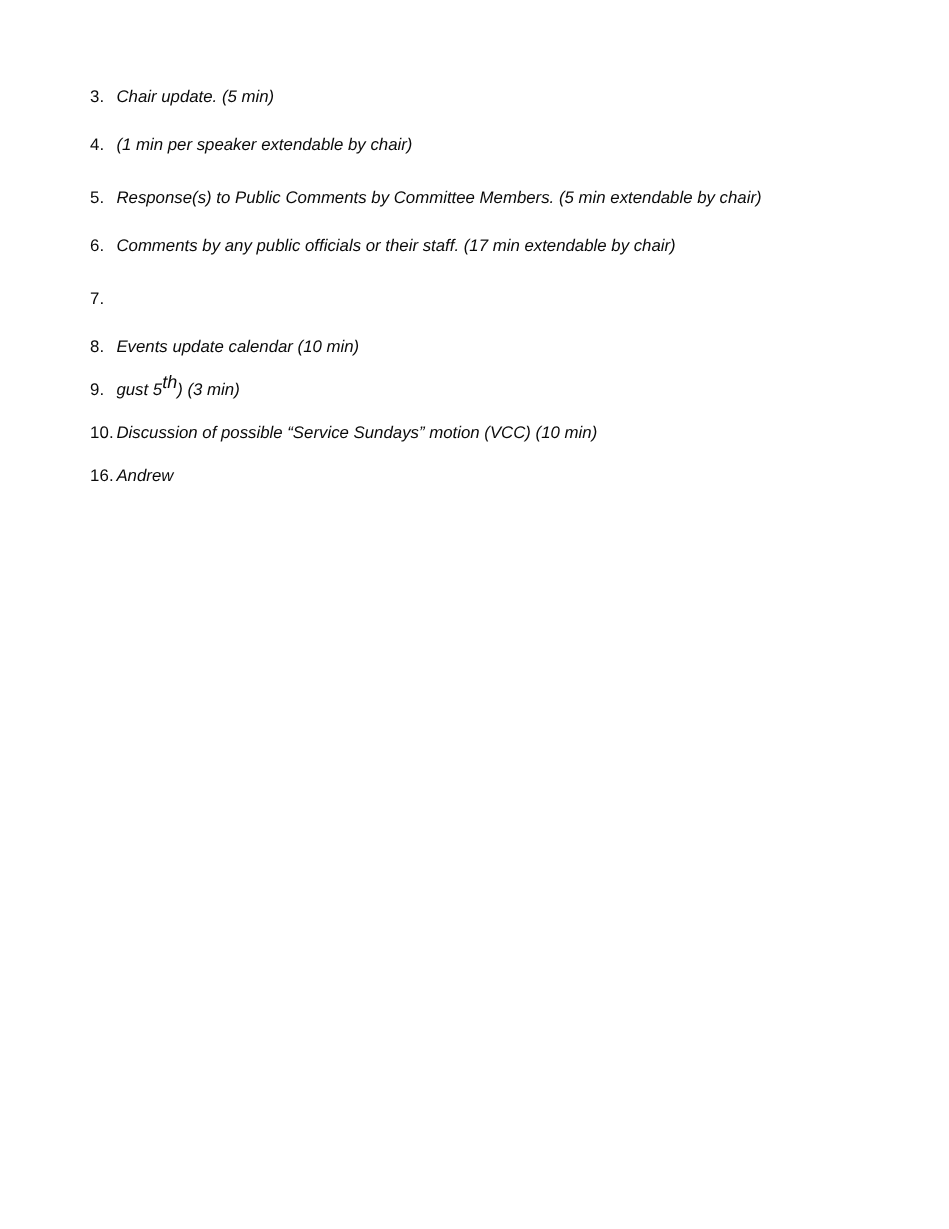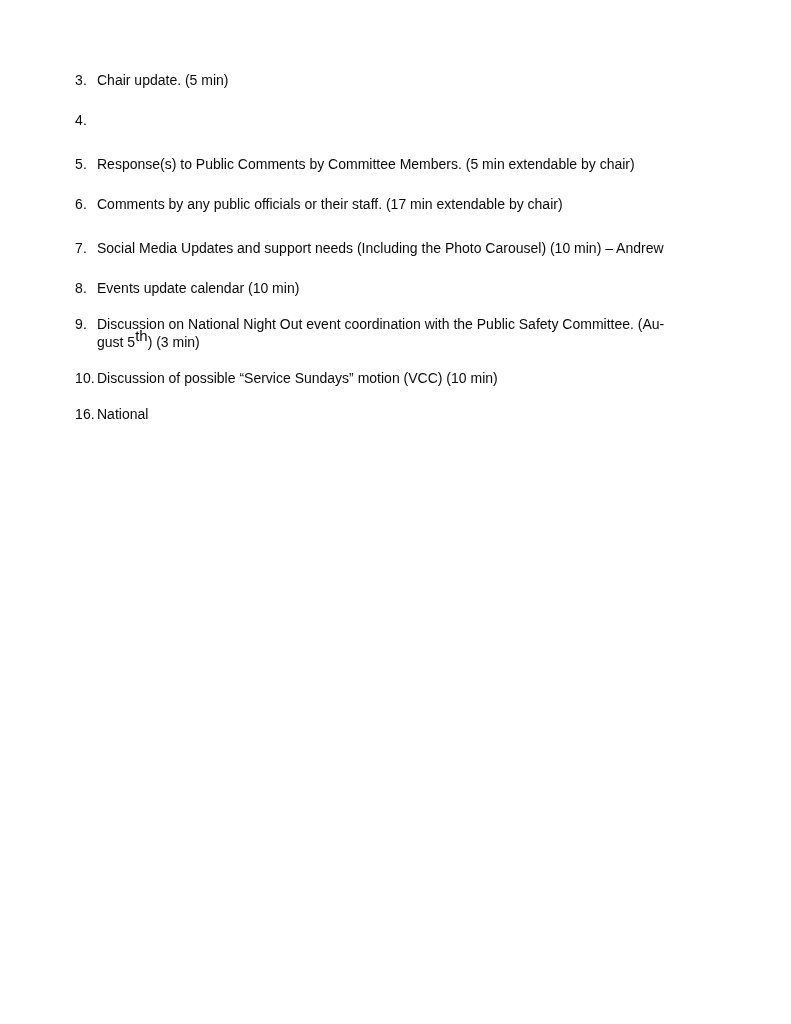--- a/index.html
+++ b/index.html
@@ -36,20 +36,21 @@
     width: 22px;
     flex-shrink: 0;
     text-align: left;
     letter-spacing: 0.1px;
   }
   .text {
     flex: 1;
   }
   .line {
     white-space: nowrap; 
+    font-style: italic;
   }
   .line sup {
     font-size: 15px;
     line-height: 0;
     vertical-align: super;
   }
 </style>
 </head>
 <body>
 
@@ -57,59 +58,58 @@
   <div class="agenda">
       <div class="item">
         <div class="num">3.</div>
         <div class="text">
           <div class="line"><span>Chair update. (5 min)</span></div>
         </div>
       </div>
       <div class="item">
         <div class="num">4.</div>
         <div class="text">
+          <div class="line"><span>(1 min per speaker extendable by chair)</span></div>
         </div>
       </div>
       <div class="item">
         <div class="num">5.</div>
         <div class="text">
           <div class="line"><span>Response(s) to Public Comments by Committee Members. (5 min extendable by chair)</span></div>
         </div>
       </div>
       <div class="item">
         <div class="num">6.</div>
         <div class="text">
           <div class="line"><span>Comments by any public officials or their staff. (17 min extendable by chair)</span></div>
         </div>
       </div>
       <div class="item">
         <div class="num">7.</div>
         <div class="text">
-          <div class="line"><span>Social Media Updates and support needs (Including the Photo Carousel) (10 min) – Andrew</span></div>
         </div>
       </div>
       <div class="item">
         <div class="num">8.</div>
         <div class="text">
           <div class="line"><span>Events update calendar (10 min)</span></div>
         </div>
       </div>
       <div class="item">
         <div class="num">9.</div>
         <div class="text">
-          <div class="line"><span>Discussion on National Night Out event coordination with the Public Safety Committee. (Au-</span></div>
           <div class="line"><span>gust 5</span><sup>th</sup><span>) (3 min)</span></div>
         </div>
       </div>
       <div class="item">
         <div class="num">10.</div>
         <div class="text">
           <div class="line"><span>Discussion of possible “Service Sundays” motion (VCC) (10 min)</span></div>
         </div>
       </div>
       <div class="item">
         <div class="num">16.</div>
         <div class="text">
-          <div class="line"><span>National</span></div>
+          <div class="line"><span>Andrew</span></div>
         </div>
       </div>
     </div>
 </div>
 
 </body></html>

